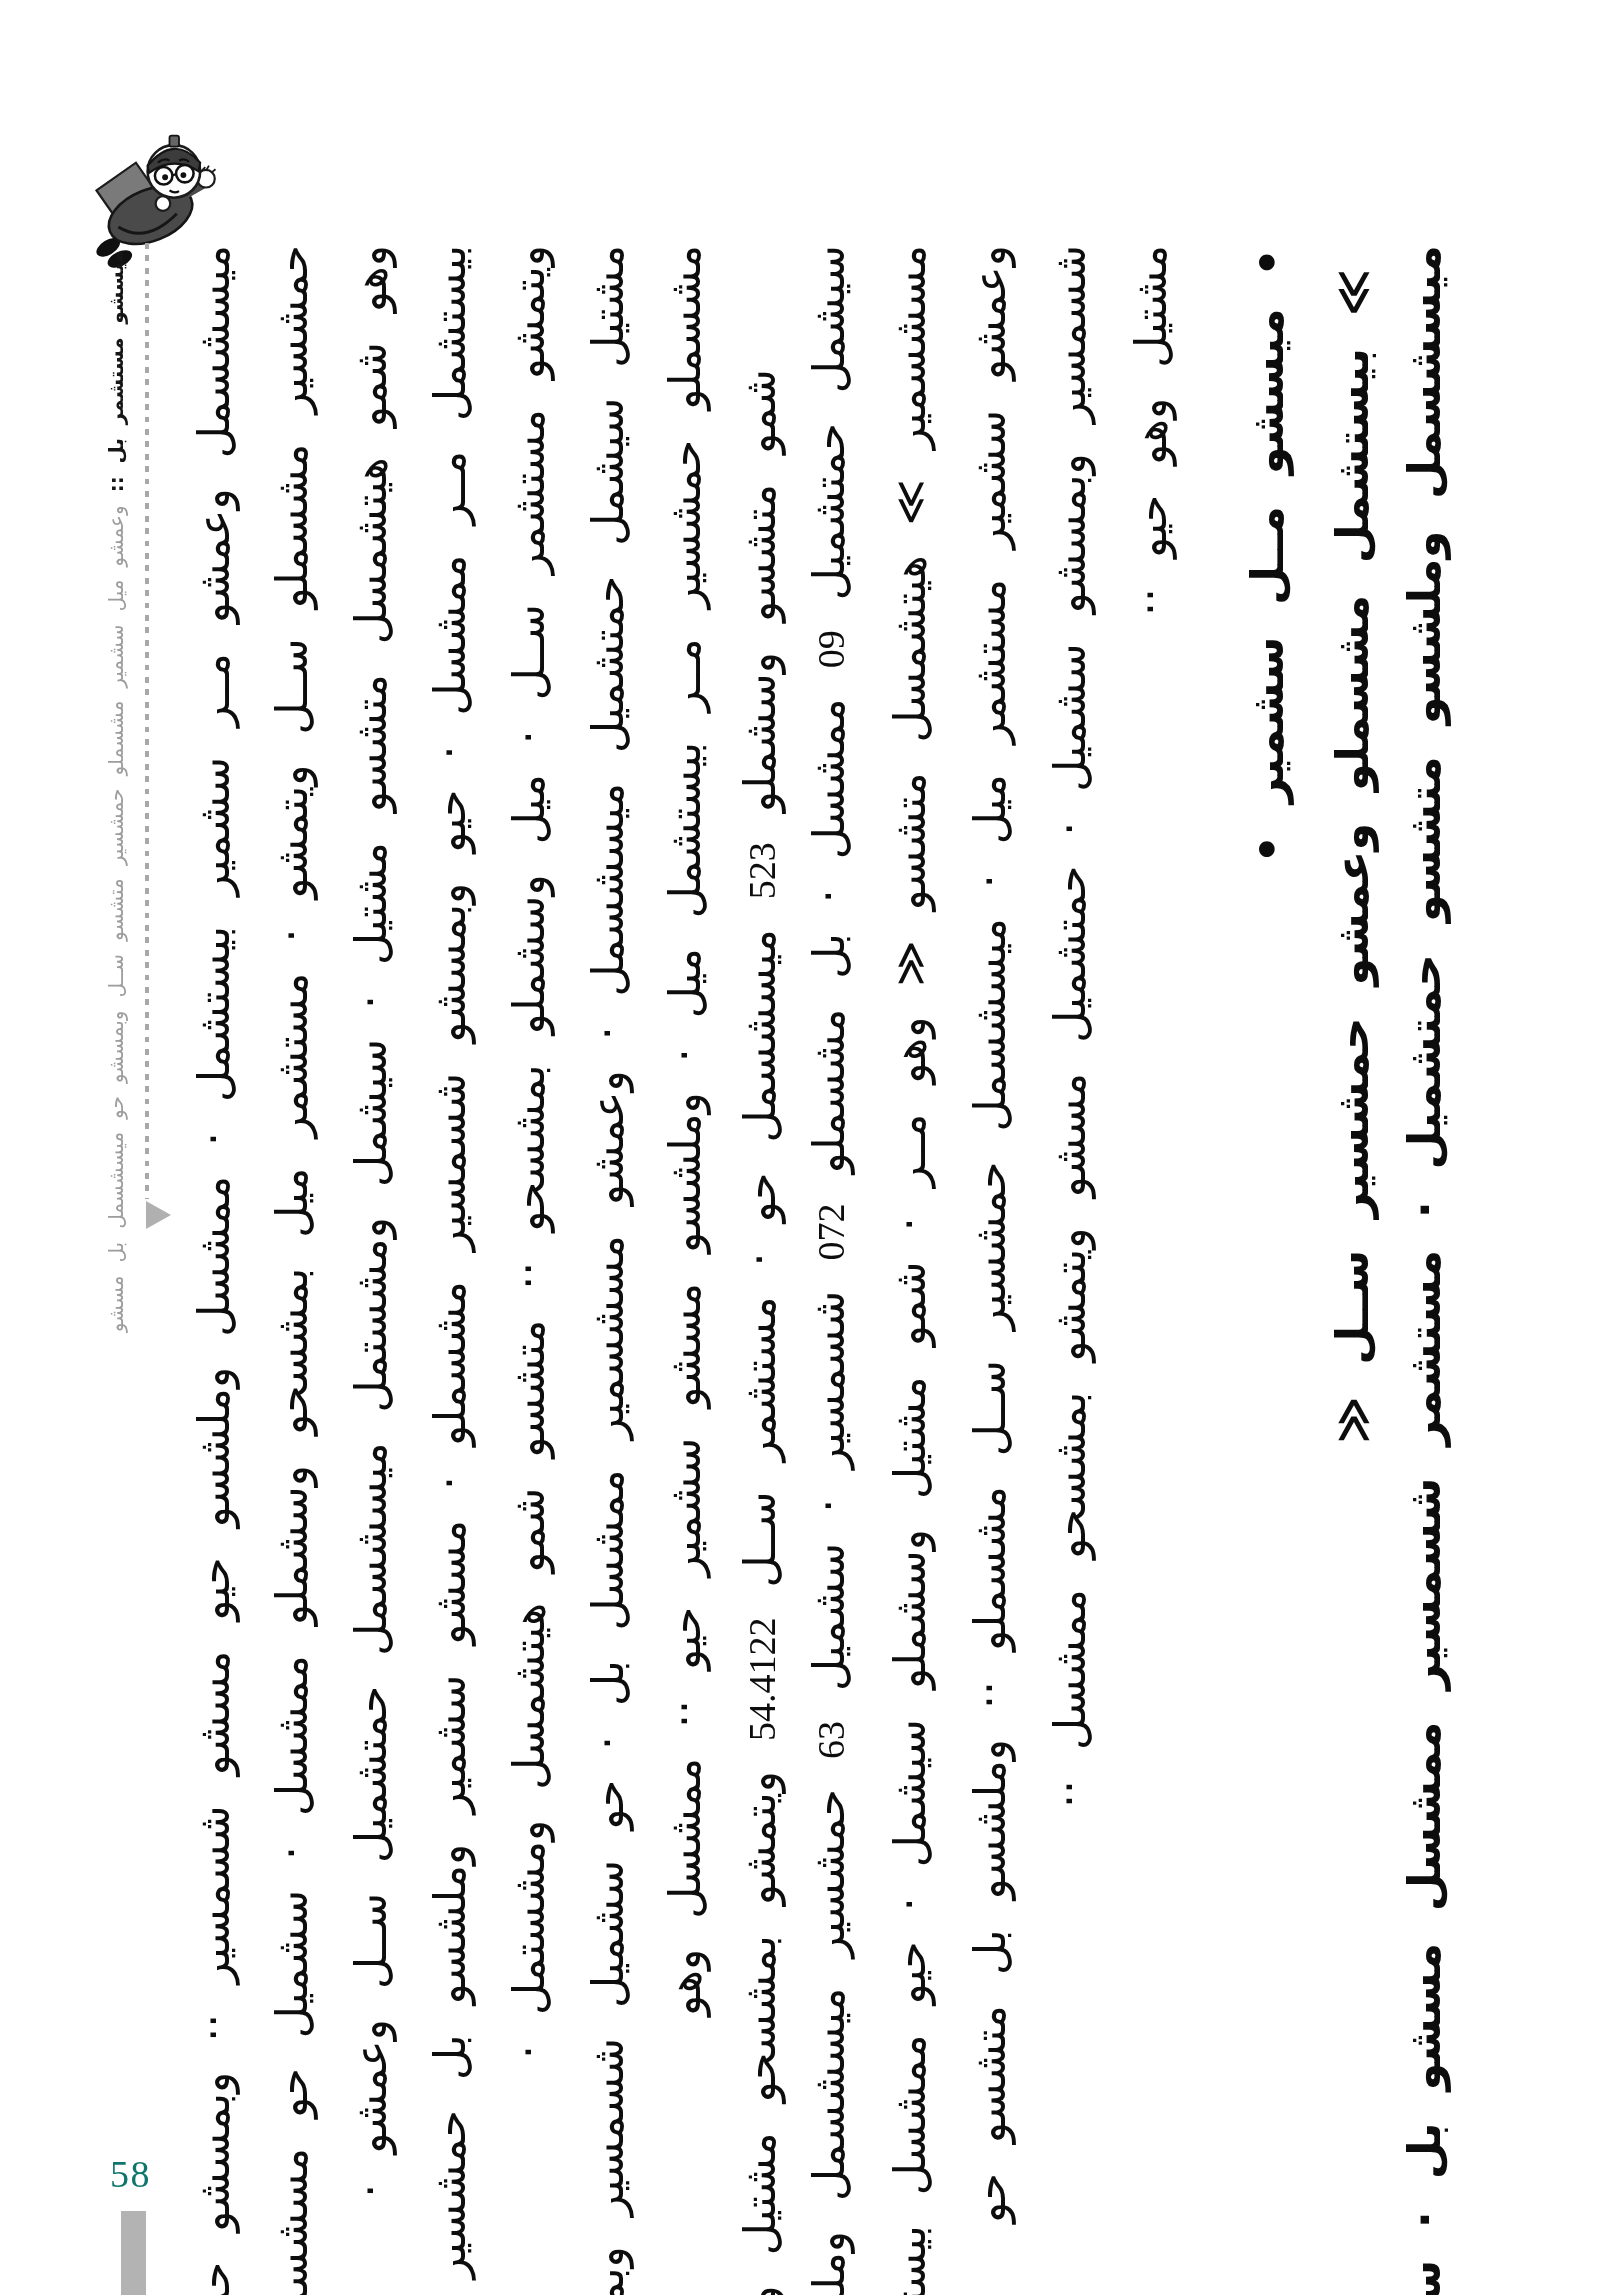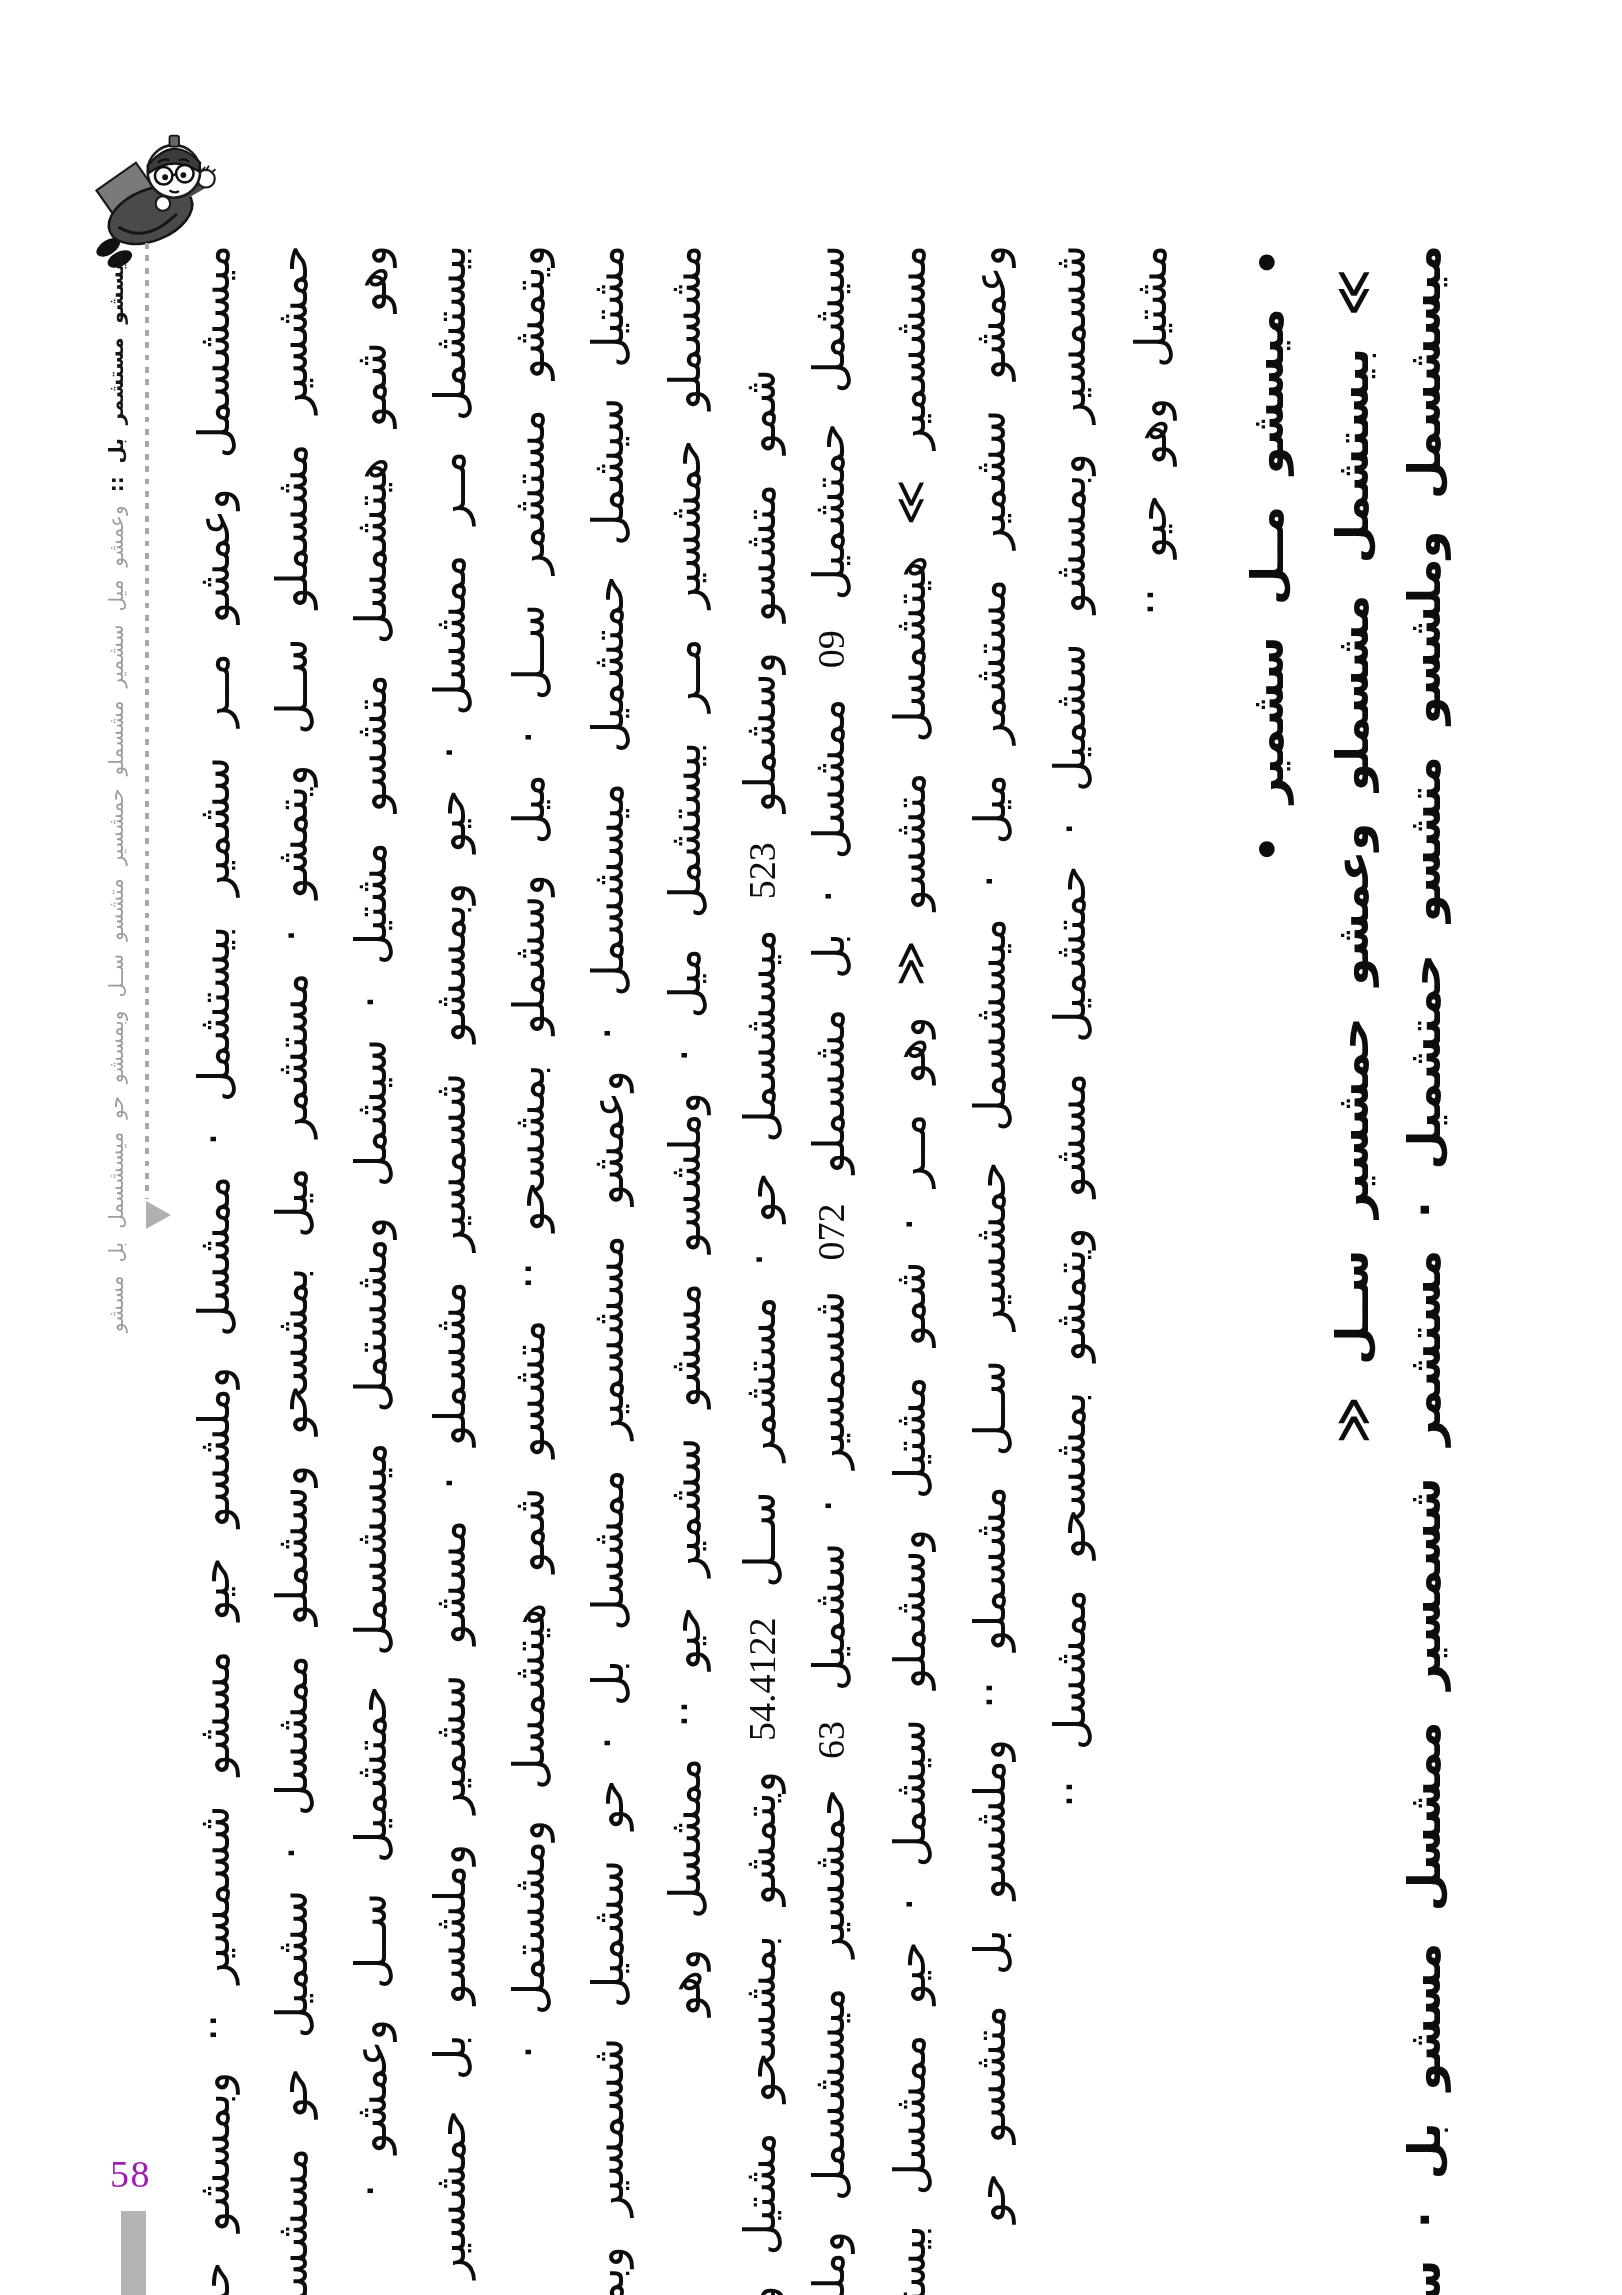--- a/index.html
+++ b/index.html
@@ -15,21 +15,21 @@
   .ltr{direction:ltr;unicode-bidi:isolate;}
   .note{height:29px;line-height:29px;font-size:20px;word-spacing:6.6px;}
   .note .label{font-weight:bold;color:#161616;}
   .note .graytext{color:#9d9d9d;}
   #dashed-rule{position:absolute;left:145px;top:243px;width:4.4px;height:956px;
       background:repeating-linear-gradient(180deg,#a8a8a8 0 5.8px,rgba(0,0,0,0) 5.8px 12.4px);}
   #triangle-marker{position:absolute;left:146px;top:1201px;width:0;height:0;
       border-top:14px solid transparent;border-bottom:14px solid transparent;
       border-left:25px solid #b0b0b0;}
   #page-number{position:absolute;left:110px;top:2152px;font-family:"Liberation Serif",serif;
-      font-size:38px;color:#a21caf;letter-spacing:1.5px;}
+      font-size:38px;color:#0f766e;letter-spacing:1.5px;}
   #footer-bar{position:absolute;left:121px;top:2211px;width:25px;height:84px;background:#b3b3b3;}
   #mascot{position:absolute;left:92px;top:132px;}
 </style>
 </head>
 <body>
 
 <div id="page">
 
   <svg id="mascot" width="128" height="146" viewBox="0 0 175 200">
 

